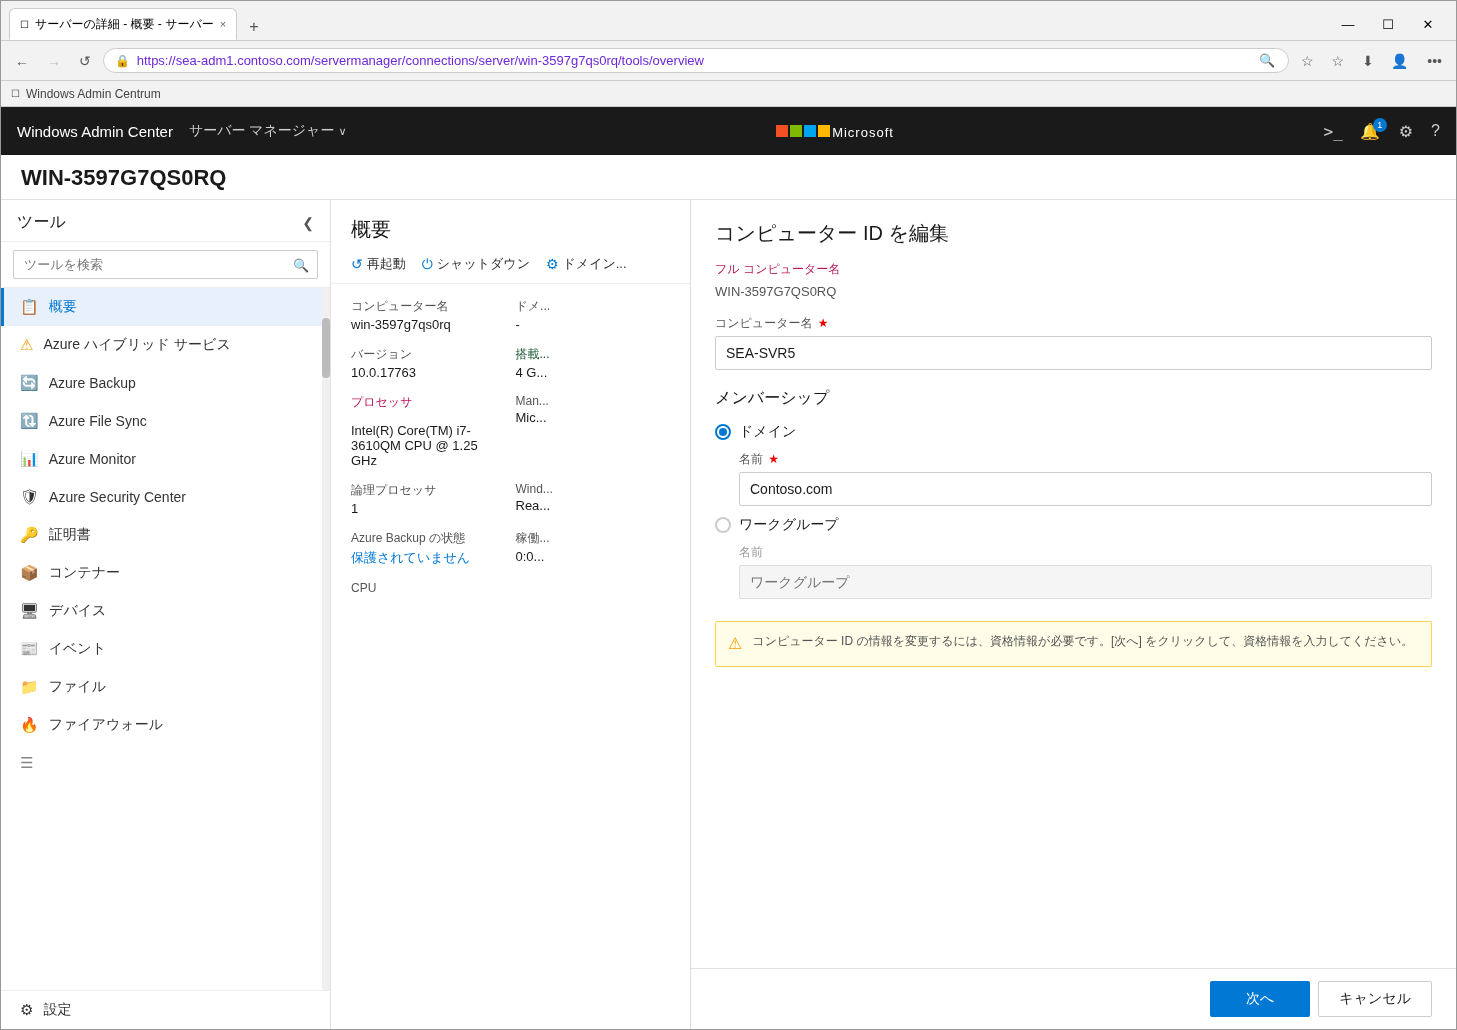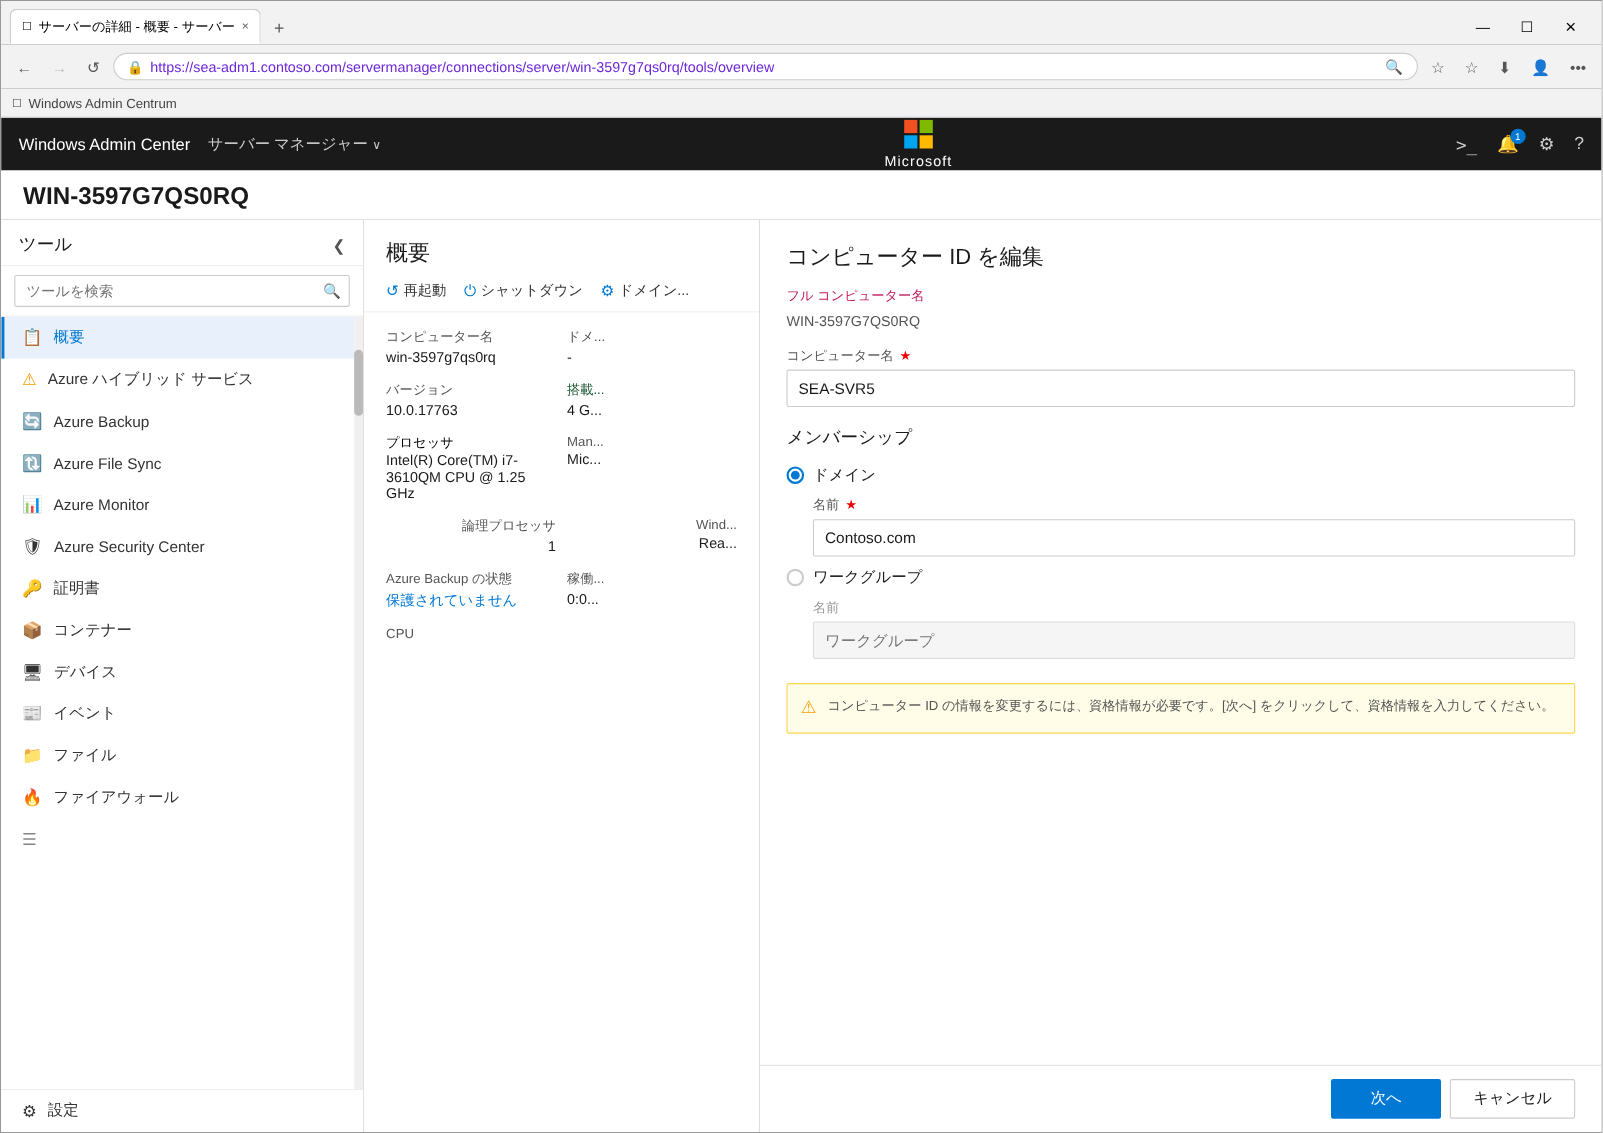--- a/index.html
+++ b/index.html
@@ -55,21 +55,21 @@
   <div style="display:flex; flex-direction:column; flex:1; overflow:hidden;">
 
     <div style="display:flex; align-items:center; background:#1a1a1a; height:48px; padding:0 16px; gap:16px;">
       <span style="color:#fff; font-size:15px; font-weight:400;">Windows Admin Center</span>
       <div style="display:flex; align-items:center; gap:4px; cursor:pointer;">
         <span style="color:#ccc; font-size:14px;font-family:Liberation Serif, serif;">サーバー マネージャー</span>
         <span style="color:#ccc; font-size:11px;">∨</span>
       </div>
       <div style="flex:1; display:flex; justify-content:center;">
 
-        <div style="display:flex; align-items:center; gap:2px; flex-direction:column;">
+        <div style="display:flex; align-items:center; gap:2px; flex-direction:row;">
           <div style="display:flex; gap:2px;">
             <div style="width:12px; height:12px; background:#f25022;"></div>
             <div style="width:12px; height:12px; background:#7fba00;"></div>
           </div>
           <div style="display:flex; gap:2px;">
             <div style="width:12px; height:12px; background:#00a4ef;"></div>
             <div style="width:12px; height:12px; background:#ffb900;"></div>
           </div>
           <span style="color:#fff; font-size:13px; margin-top:2px; letter-spacing:1px;">Microsoft</span>
         </div>
@@ -221,30 +221,30 @@
               <div style="font-size:13px; color:#1a1a1a;">10.0.17763</div>
             </div>
             <div style="flex:1;">
               <div style="font-size:12px; color:#14532d; margin-bottom:2px;">搭載...</div>
               <div style="font-size:13px; color:#1a1a1a;">4 G...</div>
             </div>
           </div>
 
           <div style="display:flex; gap:10px; margin-bottom:14px;">
             <div style="flex:1;">
-              <div style="font-size:12px; color:#000000; margin-bottom:0;">プロセッサ</div>
+              <div style="font-size:12px; color:#be185d; margin-bottom:12px;">プロセッサ</div>
               <div style="font-size:13px; color:#1a1a1a;">Intel(R) Core(TM) i7-3610QM CPU @ 1.25 GHz</div>
             </div>
             <div style="flex:1;">
               <div style="font-size:12px; color:#555; margin-bottom:2px;">Man...</div>
               <div style="font-size:13px; color:#1a1a1a;">Mic...</div>
             </div>
           </div>
 
-          <div style="display:flex; gap:10px; margin-bottom:14px;text-align:right;">
+          <div style="display:flex; gap:10px; margin-bottom:14px;">
             <div style="flex:1;">
               <div style="font-size:12px; color:#555; margin-bottom:2px;">論理プロセッサ</div>
               <div style="font-size:13px; color:#1a1a1a;">1</div>
             </div>
             <div style="flex:1;">
               <div style="font-size:12px; color:#555; margin-bottom:2px;">Wind...</div>
               <div style="font-size:13px; color:#1a1a1a;">Rea...</div>
             </div>
           </div>
 

